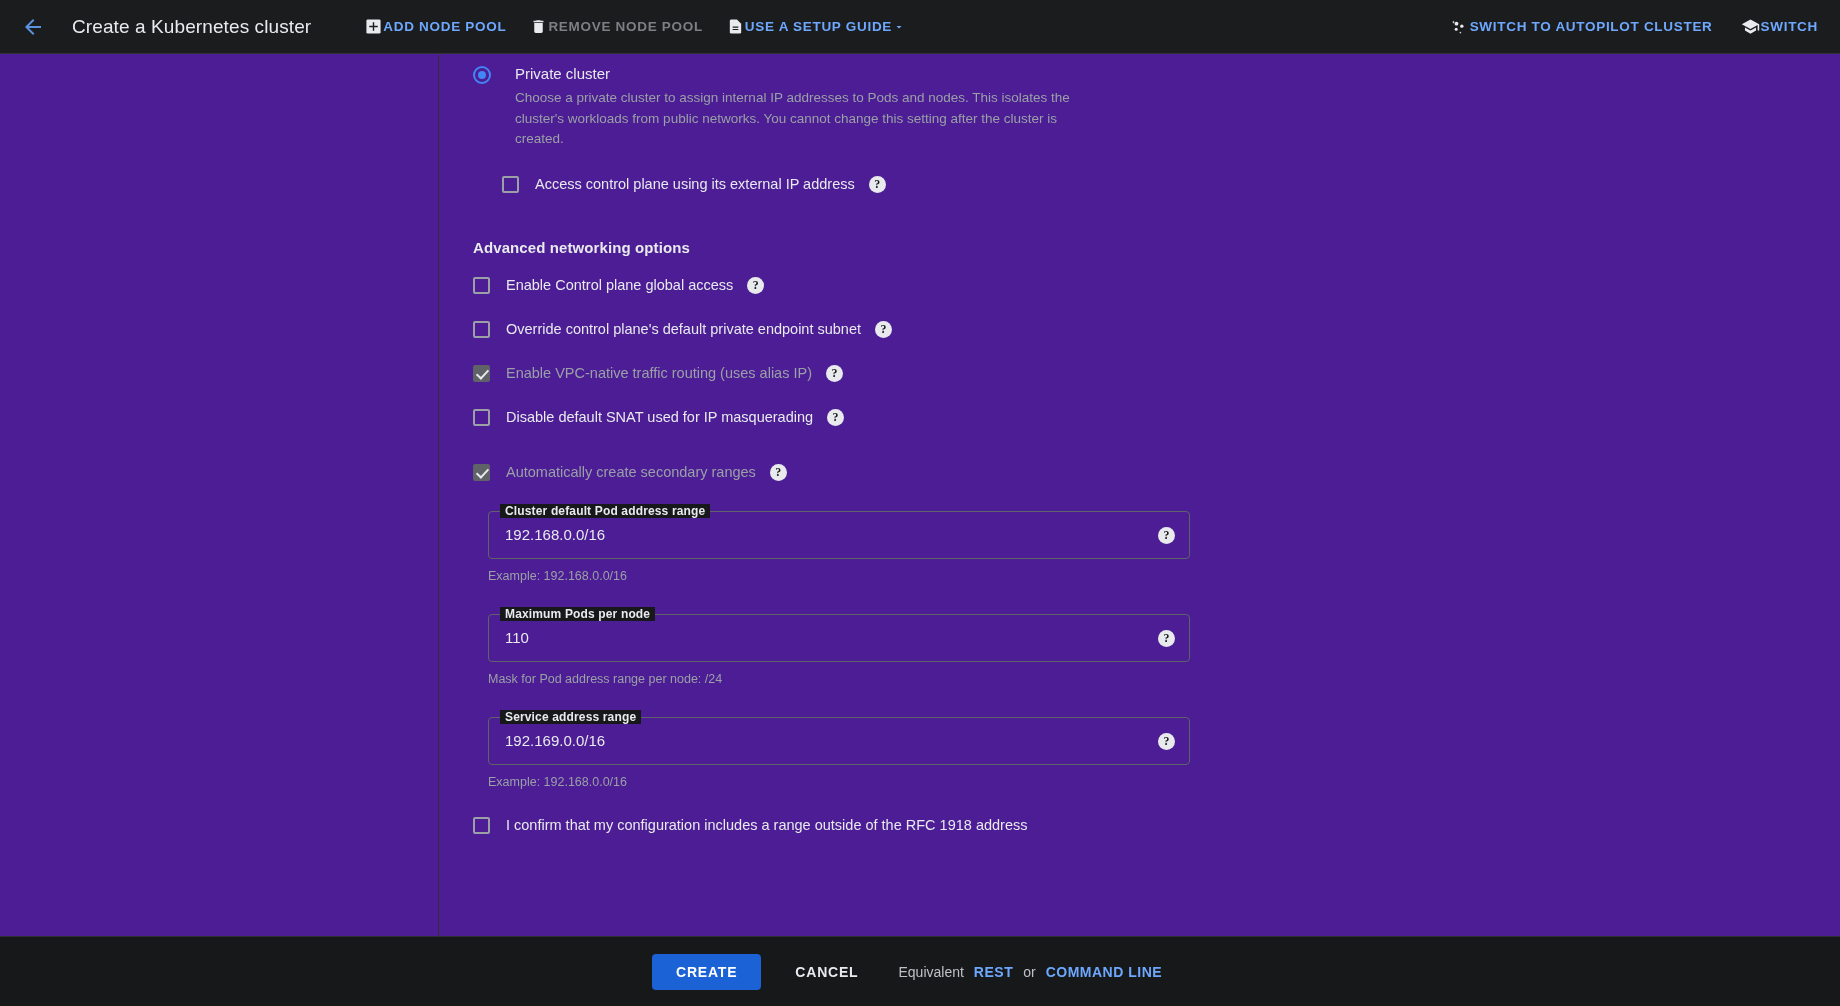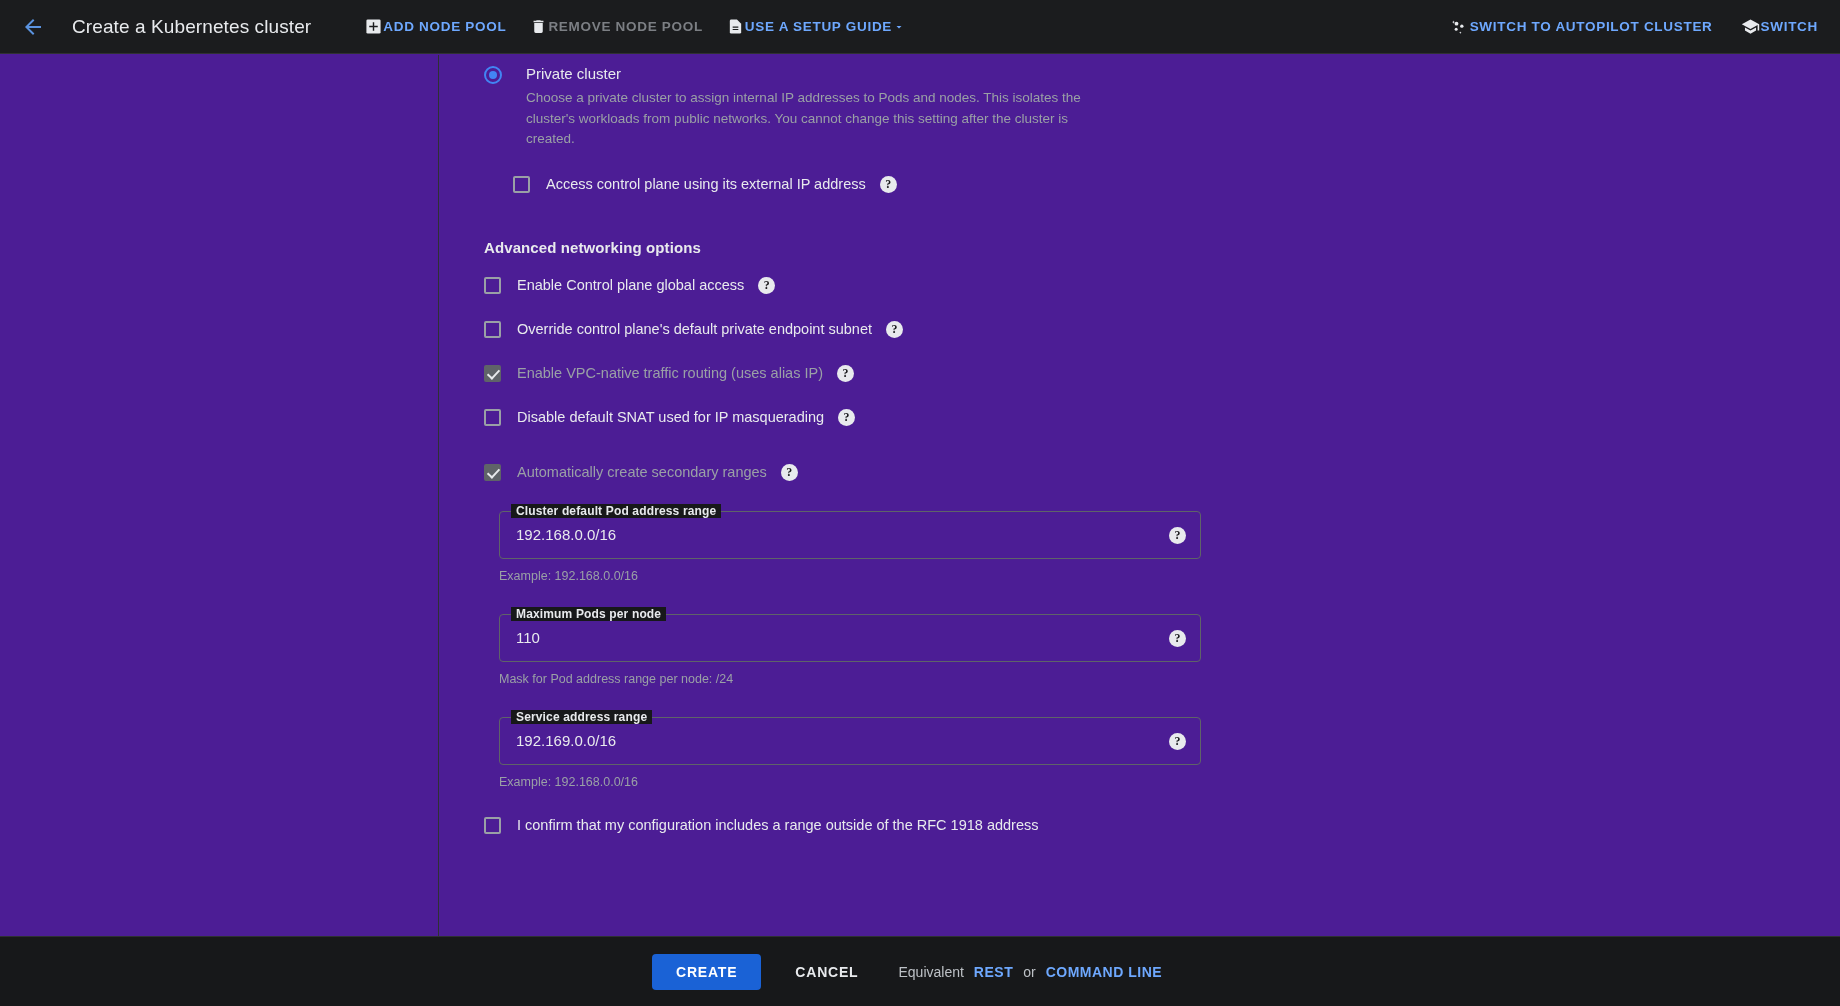--- a/index.html
+++ b/index.html
@@ -97,21 +97,21 @@
     left: 0;
     top: 936px;
     width: 1840px;
     height: 1px;
     background: #2e3033;
   }
 
   
   .content {
     position: absolute;
-    left: 484px;
+    left: 473px;
     top: 55px;
     width: 1000px;
   }
 
   
   .radio-row { display: flex; align-items: flex-start; margin-top: 9px; }
   .radio {
     width: 18px; height: 18px;
     border-radius: 50%;
     border: 2px solid #8ab4f8;

